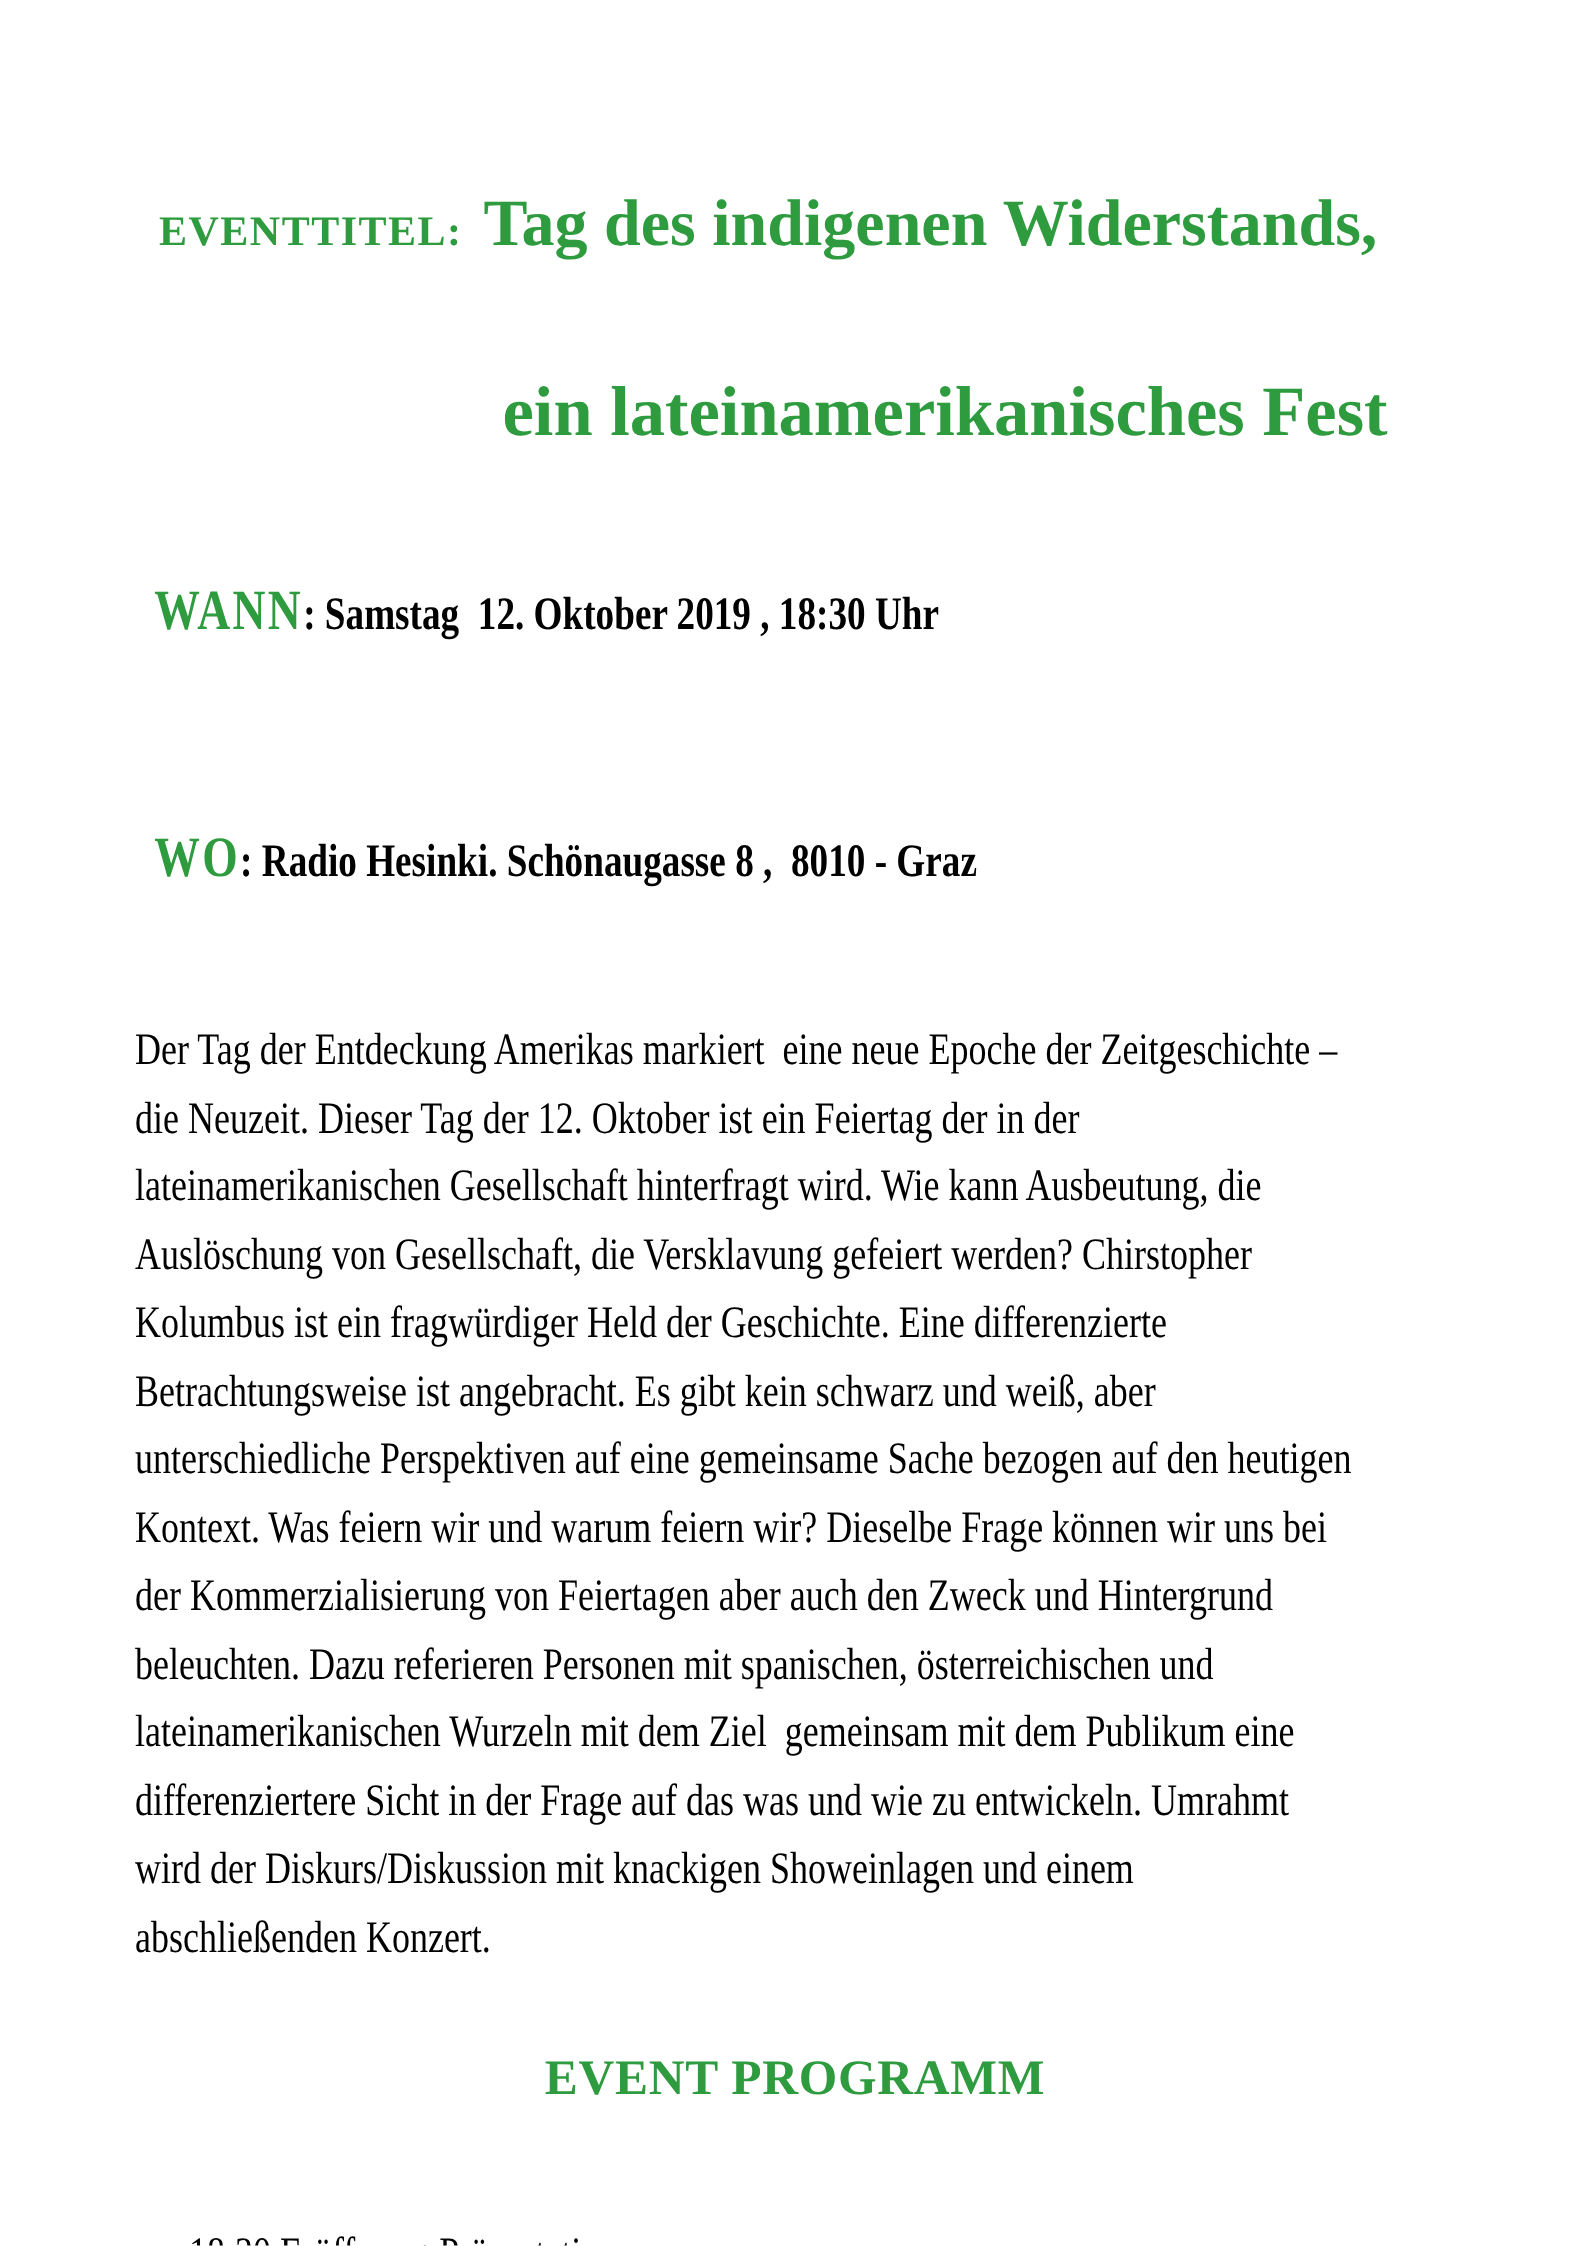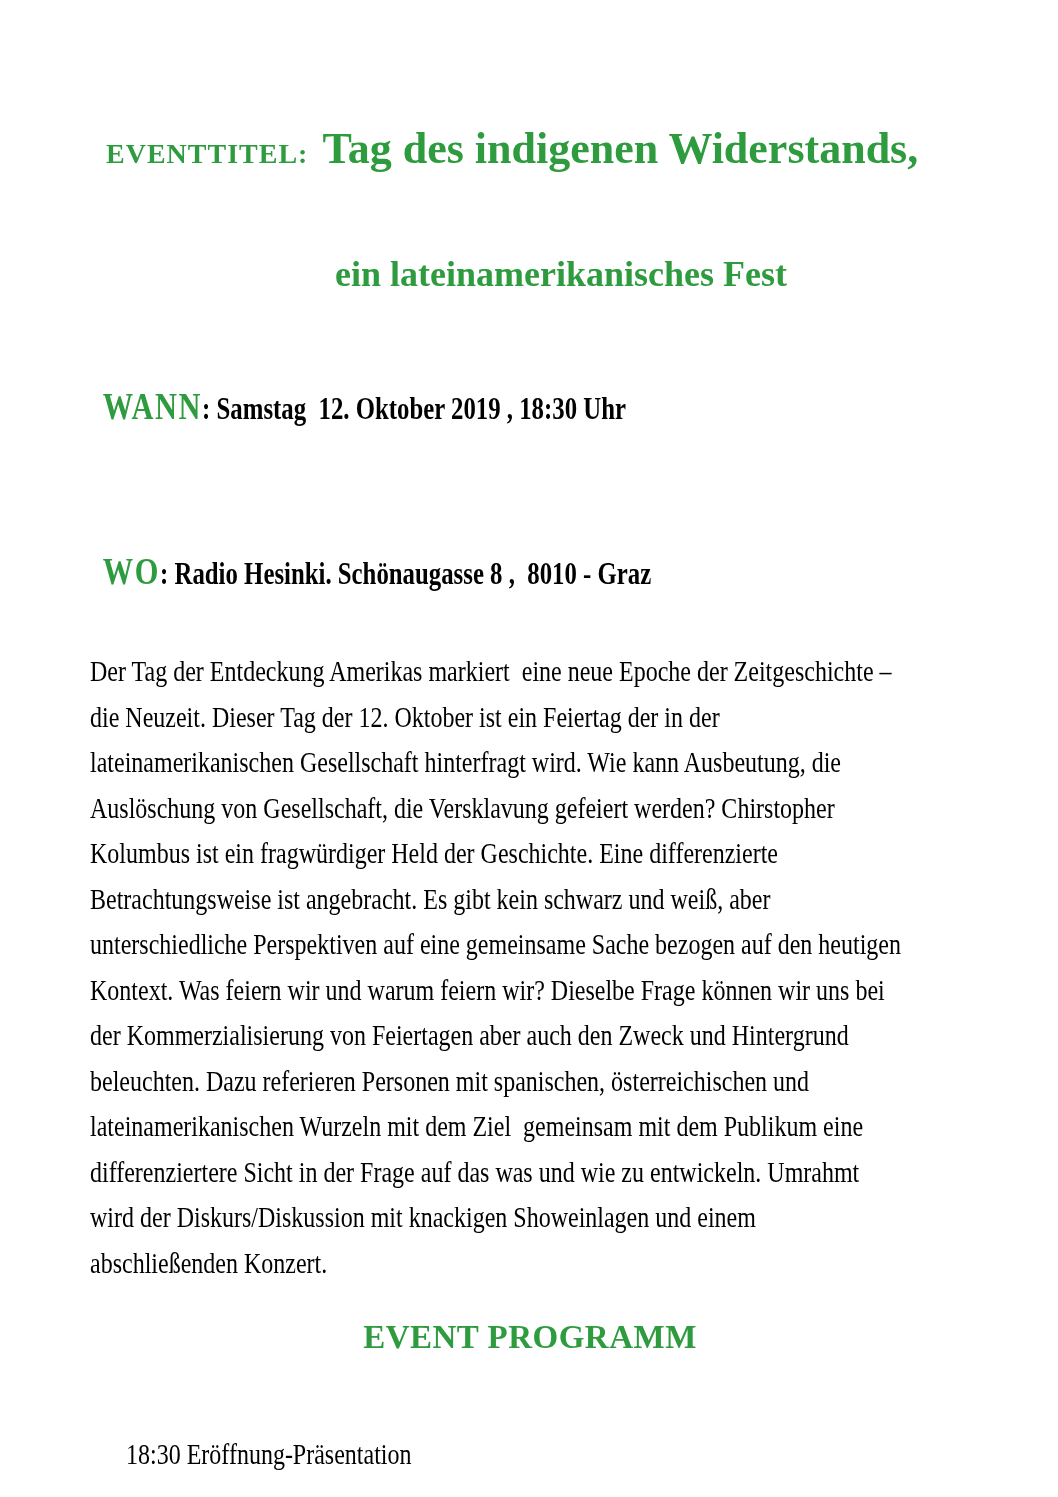--- a/index.html
+++ b/index.html
@@ -23,45 +23,45 @@
     font-size: 28px; font-weight: bold; color: var(--green);
     letter-spacing: 1px;
     margin-top: 12px;
   }
   .title-main {
     font-size: 44px; font-weight: bold; color: var(--green);
     margin-left: 14px; display: inline-block;
   }
   .title-line2 {
     margin: 24px 0 0 245px;
-    font-size: 36px; font-weight: bold; color: var(--green);
+    font-size: 47px; font-weight: bold; color: var(--green);
     line-height: 46px; white-space: pre;
   }
 
   
   .cond { transform: scaleX(0.8); transform-origin: 0 0; white-space: pre; }
 
   
   .meta-line { line-height: 46px; }
   .meta-when  { margin-top: 40px; }
   .meta-where { margin-top: 19px; }
   .meta-label {
     font-size: 38px; font-weight: bold; color: var(--green);
     letter-spacing: 2px;
   }
   .meta-sep   { font-size: 31px; font-weight: bold; }
   .meta-value { font-size: 31px; font-weight: bold; }
 
   
-  .description { margin-top: 0; }
+  .description { margin-top: 28px; }
   .desc-line { font-size: 30px; line-height: 45.5px; }
 
   
   .program-heading {
-    margin-top: 32px;
+    margin-top: 52px;
     width: 880px; text-align: center;
     font-size: 33px; font-weight: bold; color: var(--green);
     line-height: 40px; letter-spacing: 0.5px;
   }
   .program-list { margin-top: 28px; }
   .program-item { font-size: 30px; line-height: 45.5px; }
   .program-artist { font-weight: bold; }
 </style>
 </head>
 <body>

